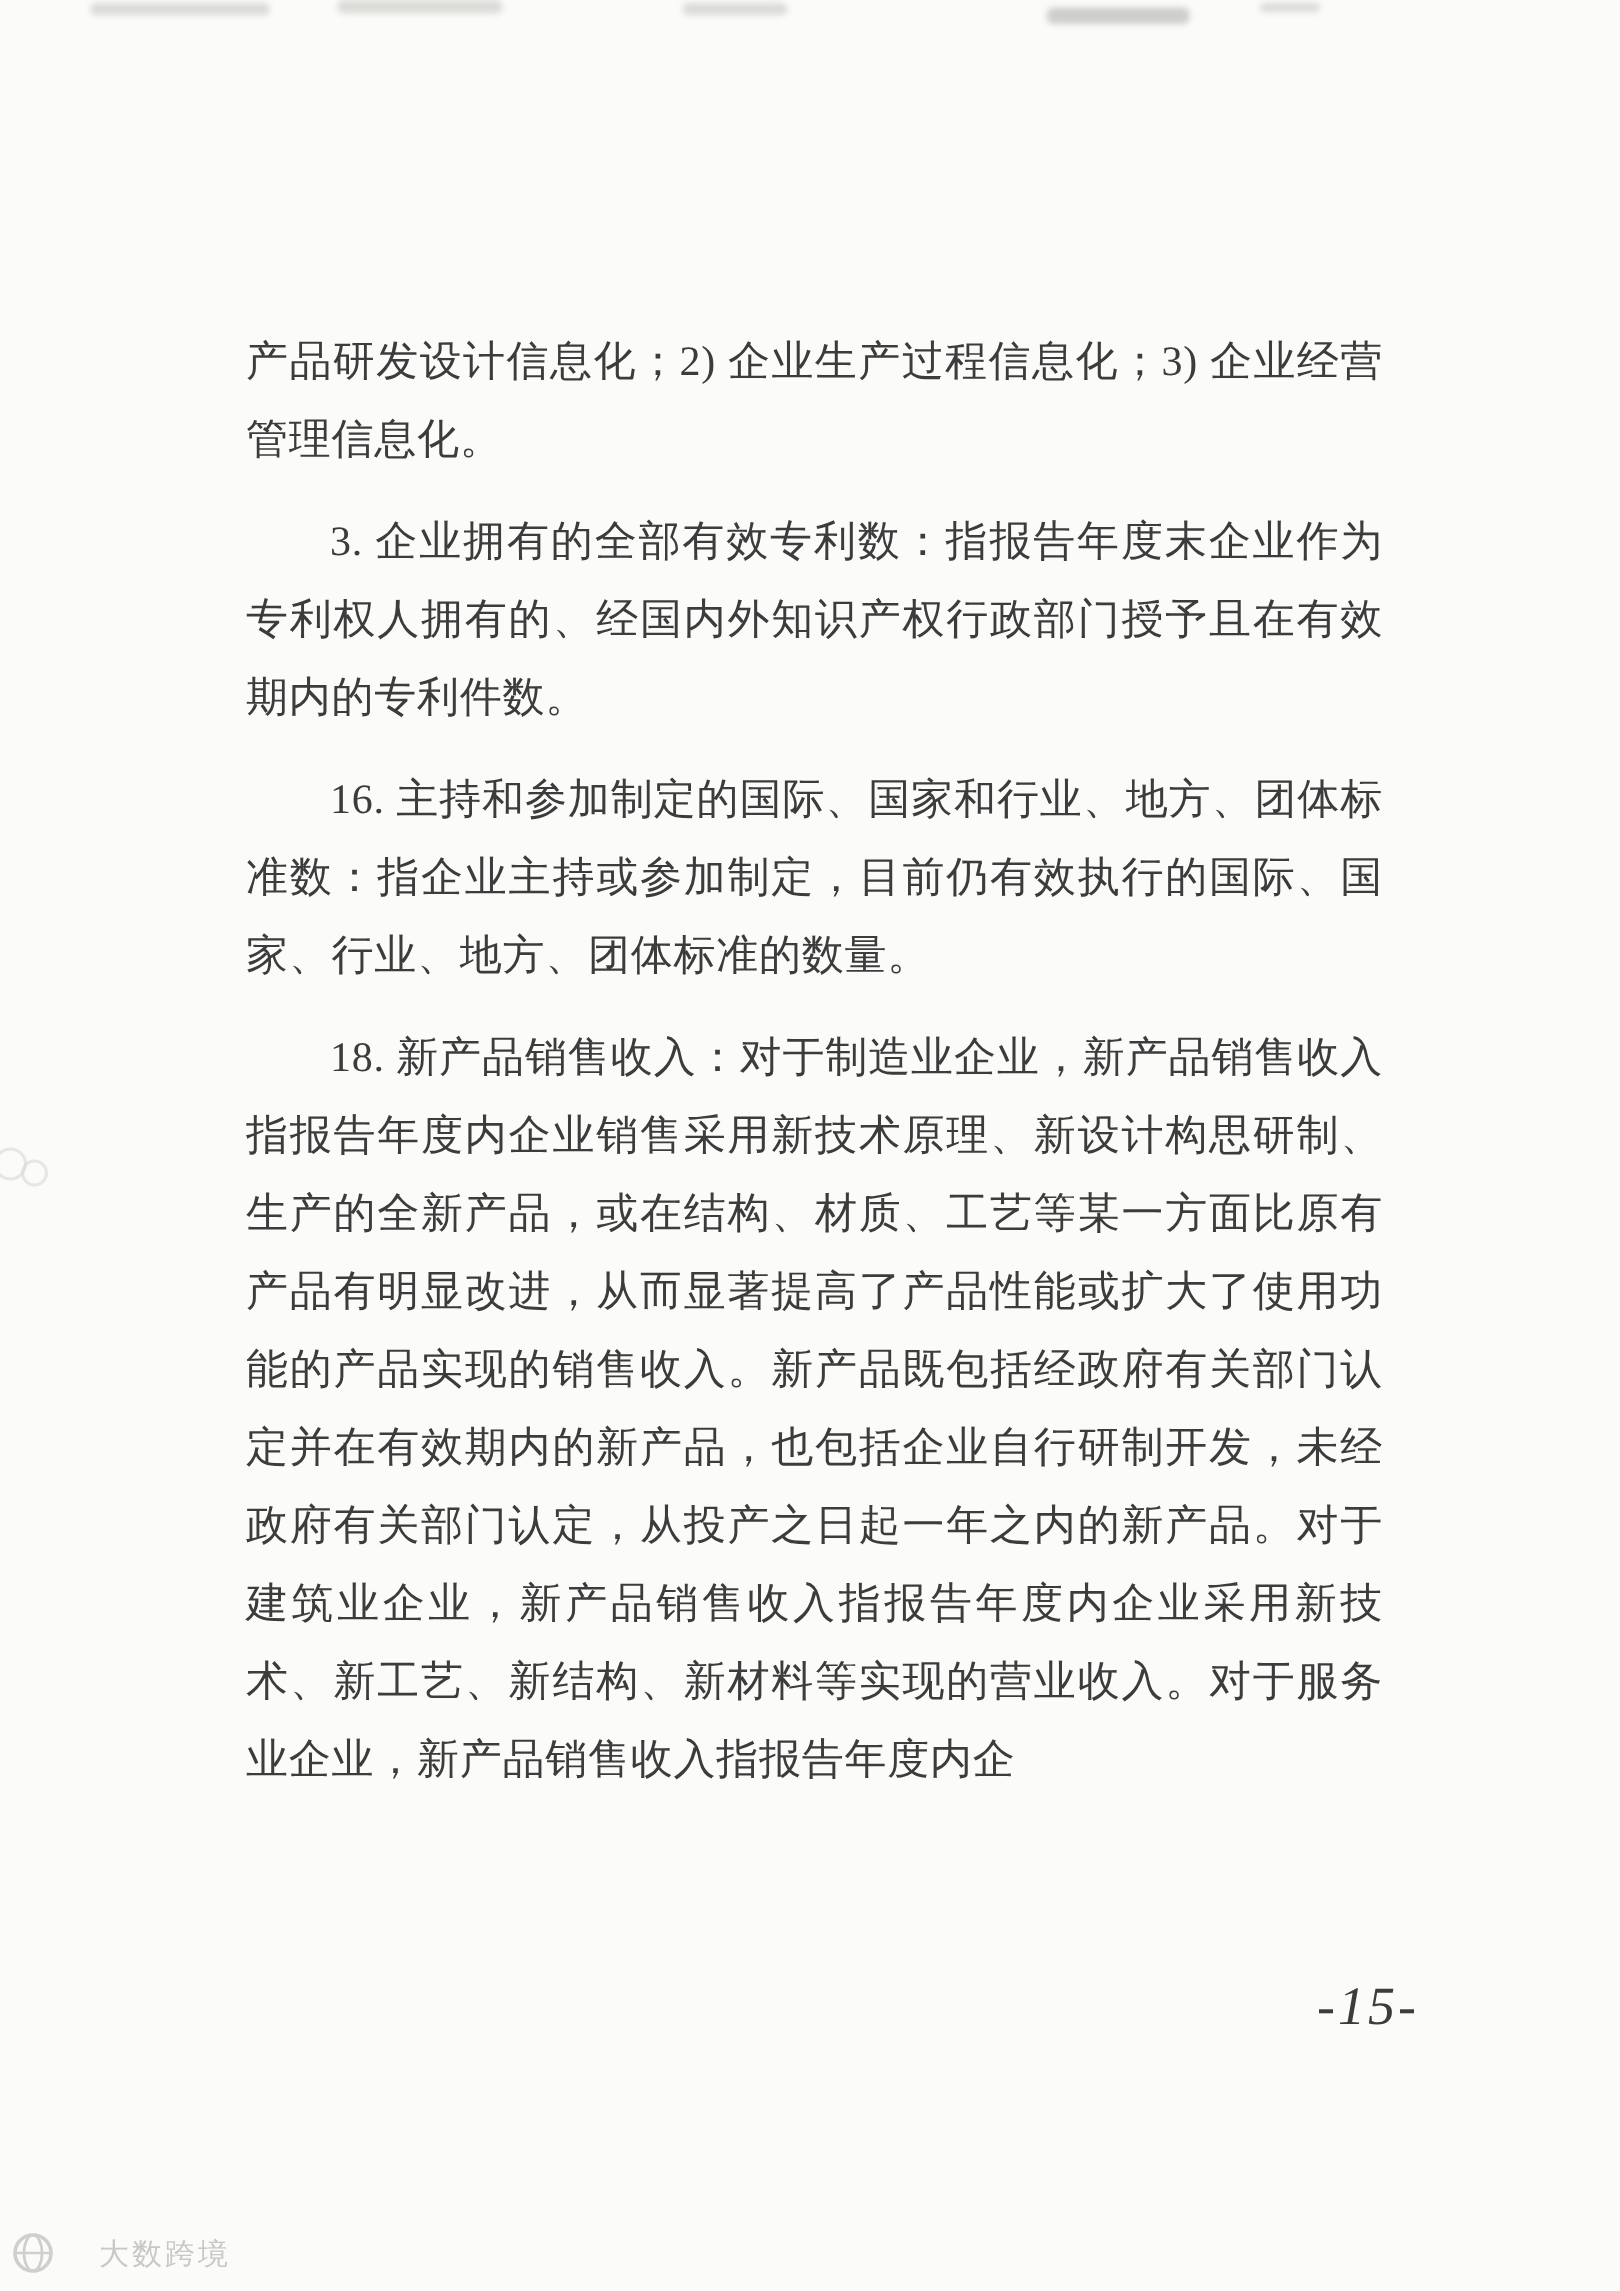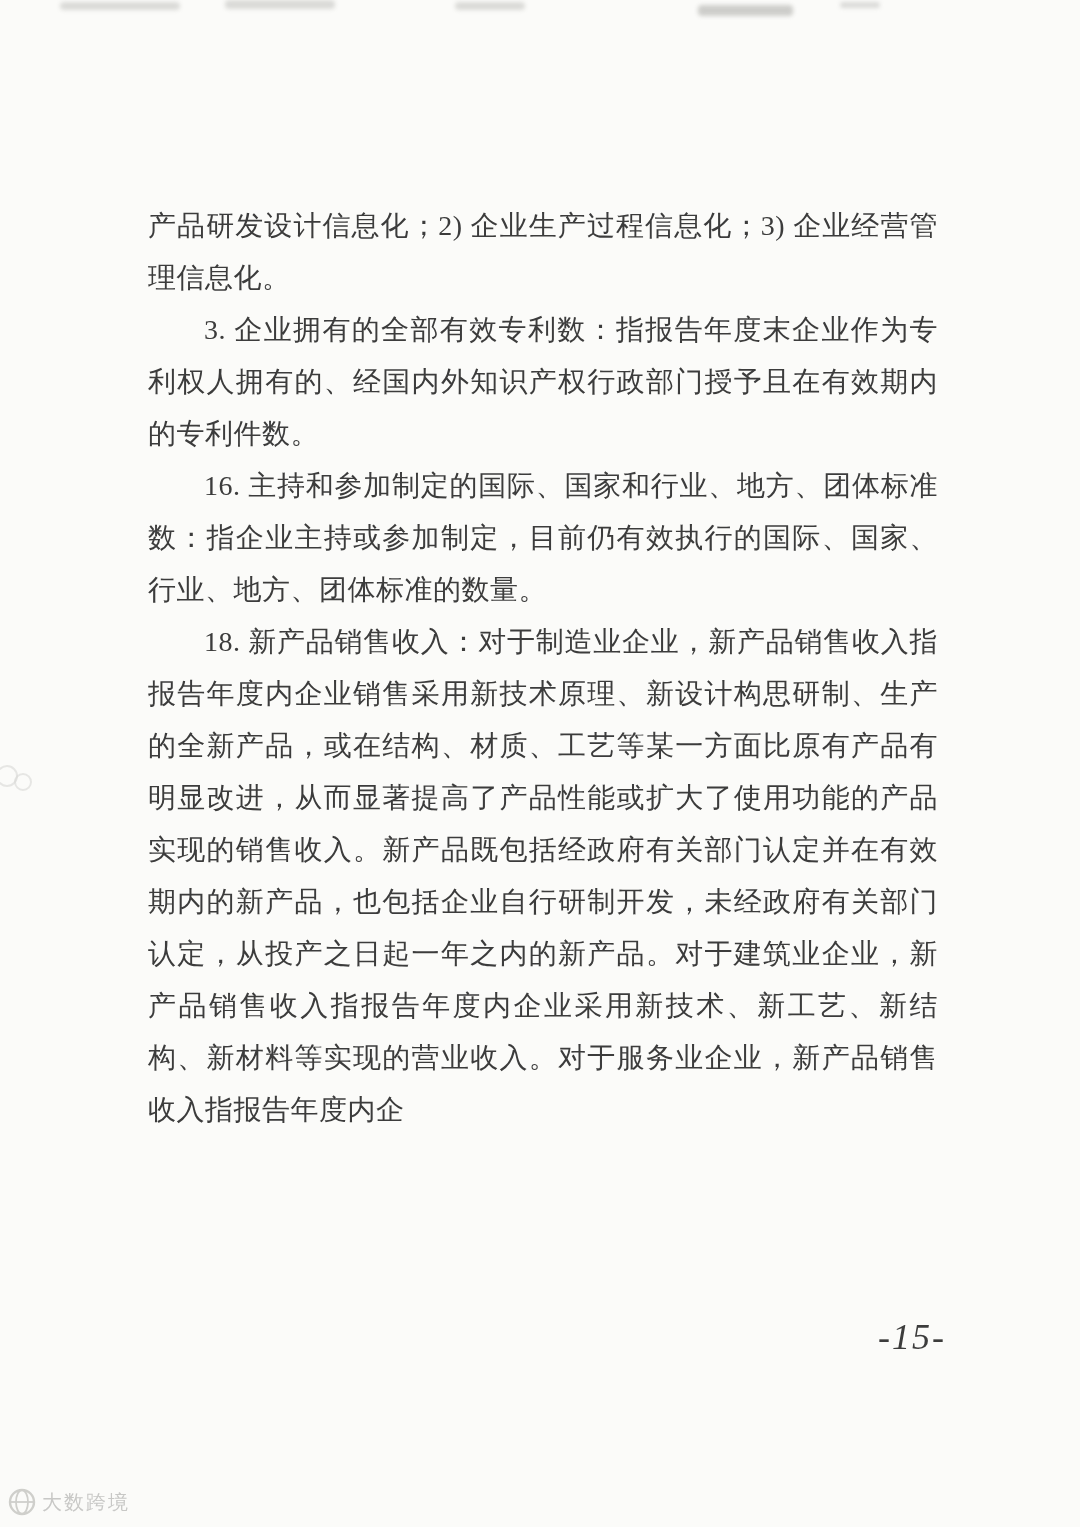--- a/index.html
+++ b/index.html
@@ -46,21 +46,21 @@
     left: 148px;
     top: 200px;
     width: 790px;
     color: #3c3c3c;
     font-size: 28px;
     line-height: 52px;
     text-align: justify;
     letter-spacing: 0.5px;
   }
   .doc p {
-    margin: 0;
+    margin: 16px;
   }
   .doc p.indent {
     text-indent: 2em;
   }
   .page-number {
     position: absolute;
     top: 1316px;
     left: 878px;
     font-size: 36px;
     color: #3c3c3c;
@@ -83,20 +83,21 @@
   }
   .wm-icon svg {
     width: 28px;
     height: 28px;
     display: block;
   }
   .wm-text {
     font-size: 20px;
     font-family: "Liberation Sans", sans-serif;
     letter-spacing: 2px;
+    margin-left: 24px;
   }
 </style>
 </head>
 <body>
 
 <div class="page">
 
   <div>
     <div class="smudge s1"></div>
     <div class="smudge s2"></div>

